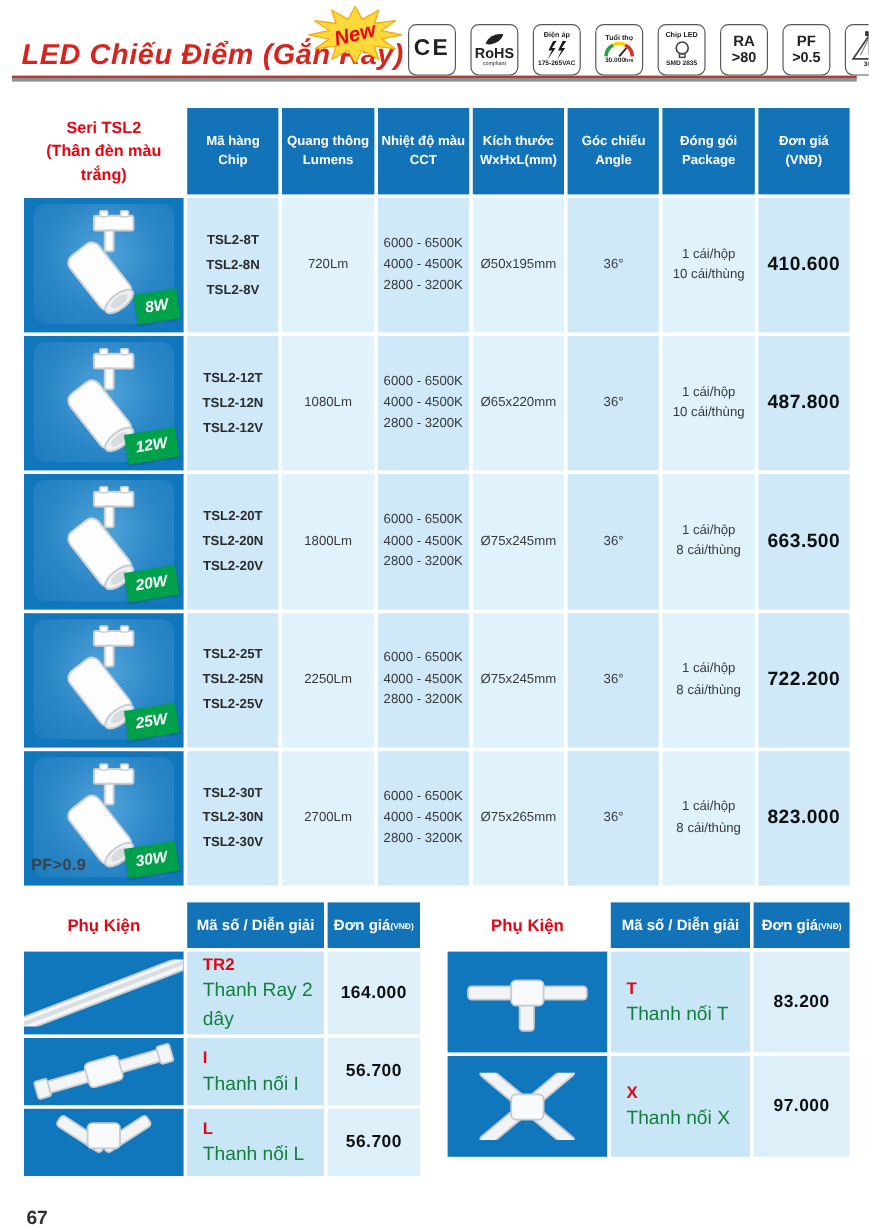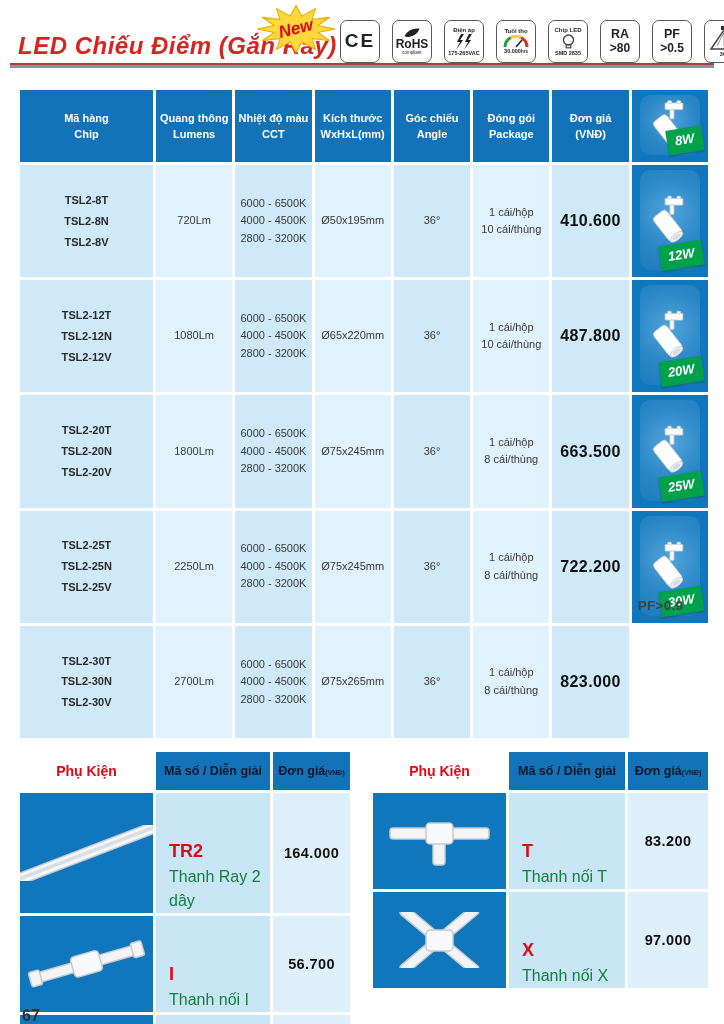--- a/index.html
+++ b/index.html
@@ -70,32 +70,32 @@
     position:absolute; left:6px; bottom:6px; z-index:2;
     color:#3c4247; font-size:13.5px; font-weight:700; letter-spacing:.3px;
   }
   
   .acc {
     position:absolute; top:752px; height:212px; display:grid; gap:3px; background:#fff;
   }
   .acc.left  { left:20px;  width:330px; grid-template-columns:133px 114px 77px; grid-template-rows:38px repeat(3,1fr); }
   .acc.right { left:373px; width:335px; grid-template-columns:133px 116px 80px; grid-template-rows:38px repeat(2,1fr); }
   .acc .hc {
-    background:#1273b9; color:#0f172a; font-weight:bold; font-size:12.5px;
+    background:#1273b9; color:#ffffff; font-weight:bold; font-size:12.5px;
     display:flex; align-items:center; justify-content:center; text-align:center;
   }
   .acc .hc .vnd { font-size:7px; font-weight:bold; margin-top:3px; }
   .acc .hc.white { background:#fff; color:#e30613; font-size:14px; }
   .acc .pic { background:#1177bd; display:flex; align-items:center; justify-content:center; }
   .acc .pic svg { width:100%; height:100%; }
   .acc .desc {
     background:#c8e6f6; display:flex; flex-direction:column; justify-content:center;
     padding-left:13px; line-height:1.5;
   }
-  .acc .desc .code { color:#e30613; font-weight:bold; font-size:18px;margin-top:45px; }
+  .acc .desc .code { color:#e30613; font-weight:bold; font-size:14px; }
   .acc .desc .nm { color:#15803d; font-size:16px; }
   .acc .pr {
     background:#ddf0fa; display:flex; align-items:center; justify-content:center;
     font-size:14.5px; font-weight:bold; color:#101010; letter-spacing:.4px;
   }
   .pagenum { position:absolute; left:22px; top:983px; font-size:16px; font-weight:bold; color:#2f2f2f;margin-top:24px; }
   .defs { position:absolute; width:0; height:0; overflow:hidden; }
 </style>
 </head>
 <body>
@@ -226,20 +226,24 @@
             <line x1="11.2" y1="10.2" x2="12.8" y2="11.8"></line>
           <line x1="3.2" y1="11.8" x2="4.8" y2="10.2"></line>
             <line x1="11.2" y1="3.8" x2="12.8" y2="2.2"></line>
         </g>
       </svg>
       <div class="v"><span>100%</span> <span>0s</span></div>
     </div>
   </div>
 
   <div class="mt">
+    <div class="th series">
+      <div>Seri TSL2</div>
+      <div>(Thân đèn màu trắng)</div>
+    </div>
     <div class="th">
         <div>Mã hàng</div>
         <div>Chip</div>
       </div>
     <div class="th">
         <div>Quang thông</div>
         <div>Lumens</div>
       </div>
     <div class="th">
         <div>Nhiệt độ màu</div>

